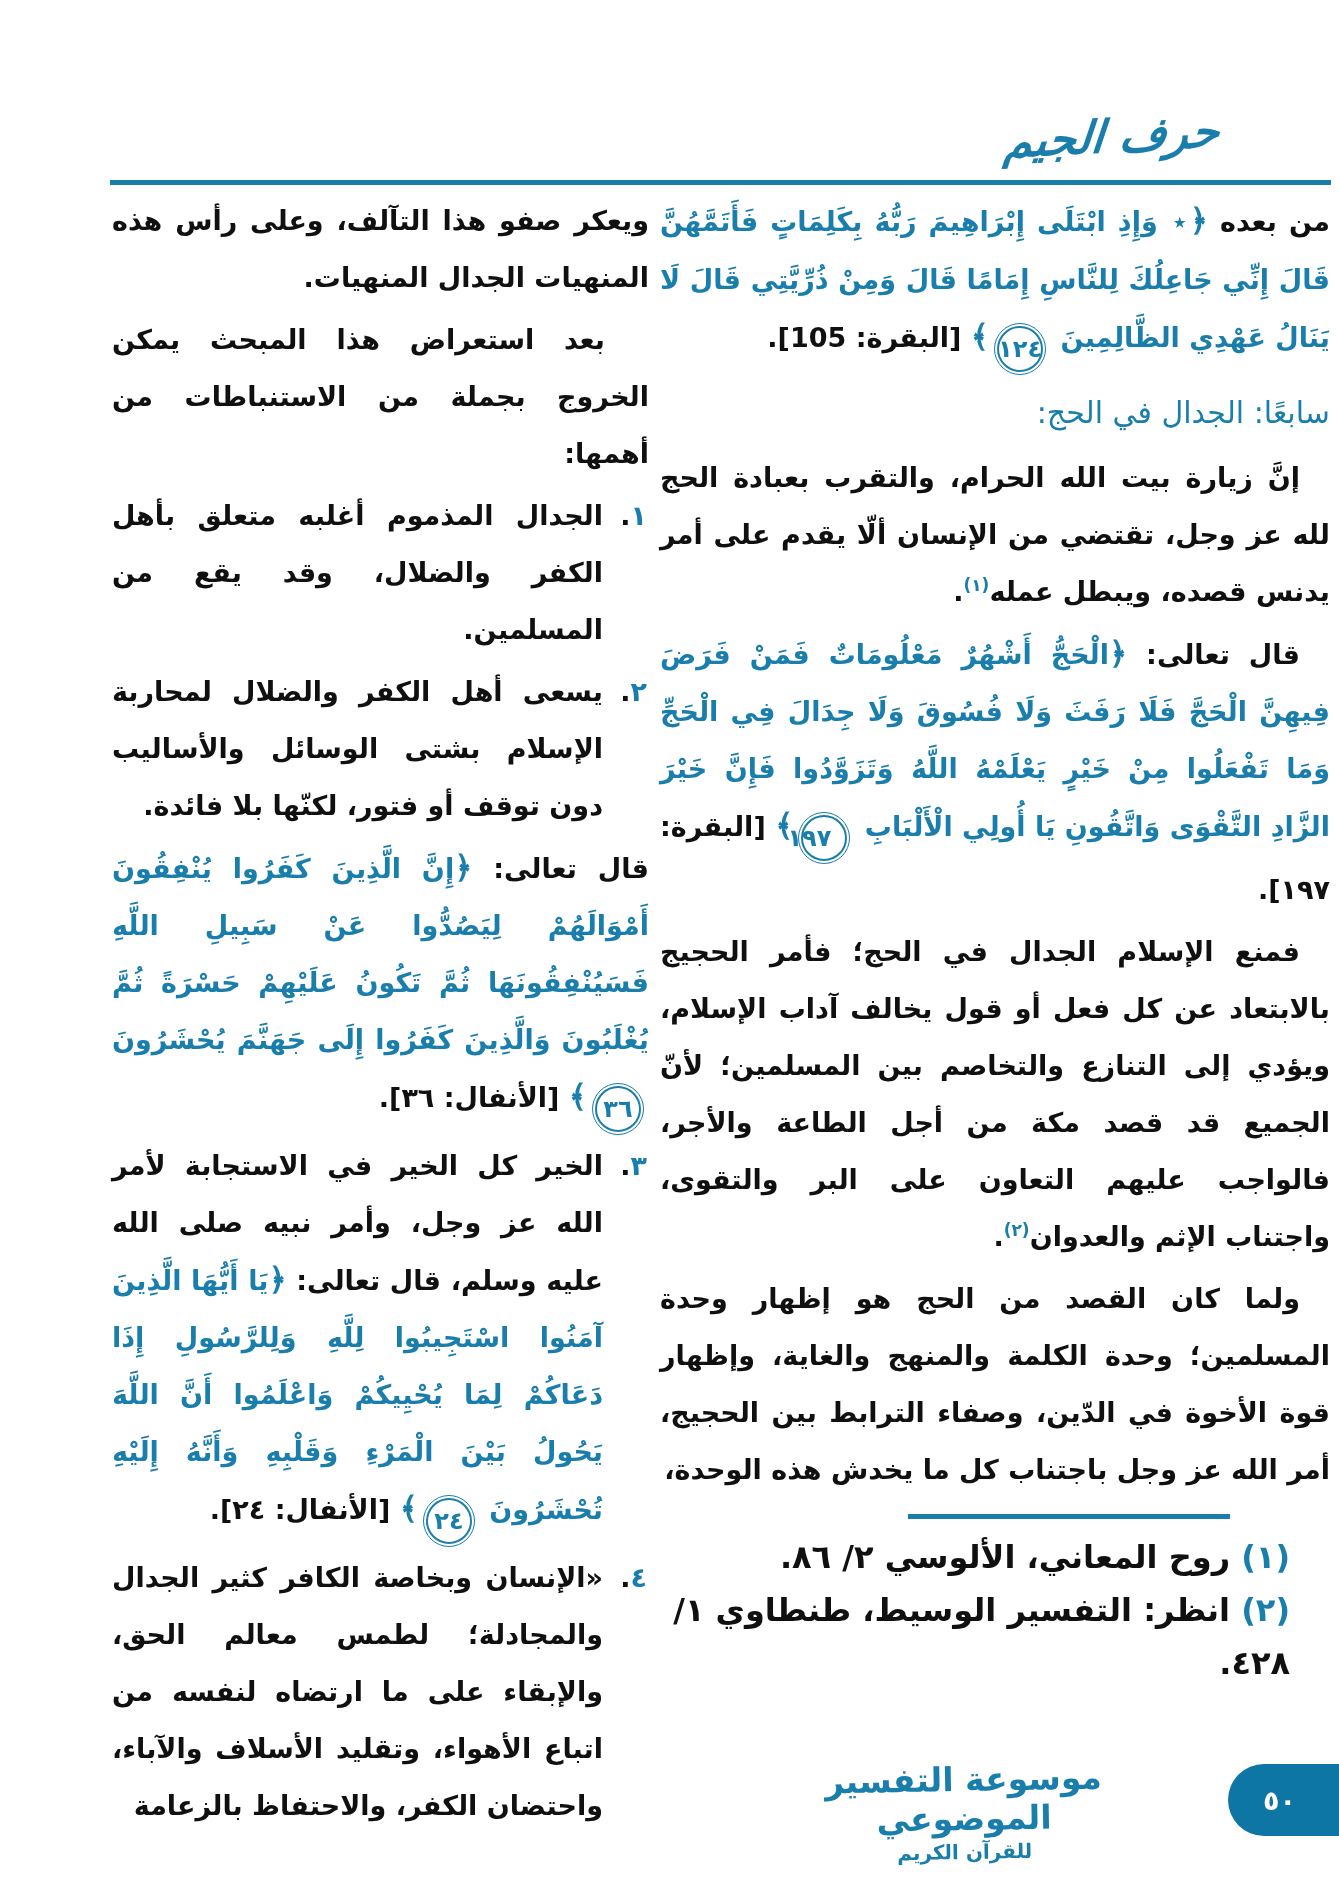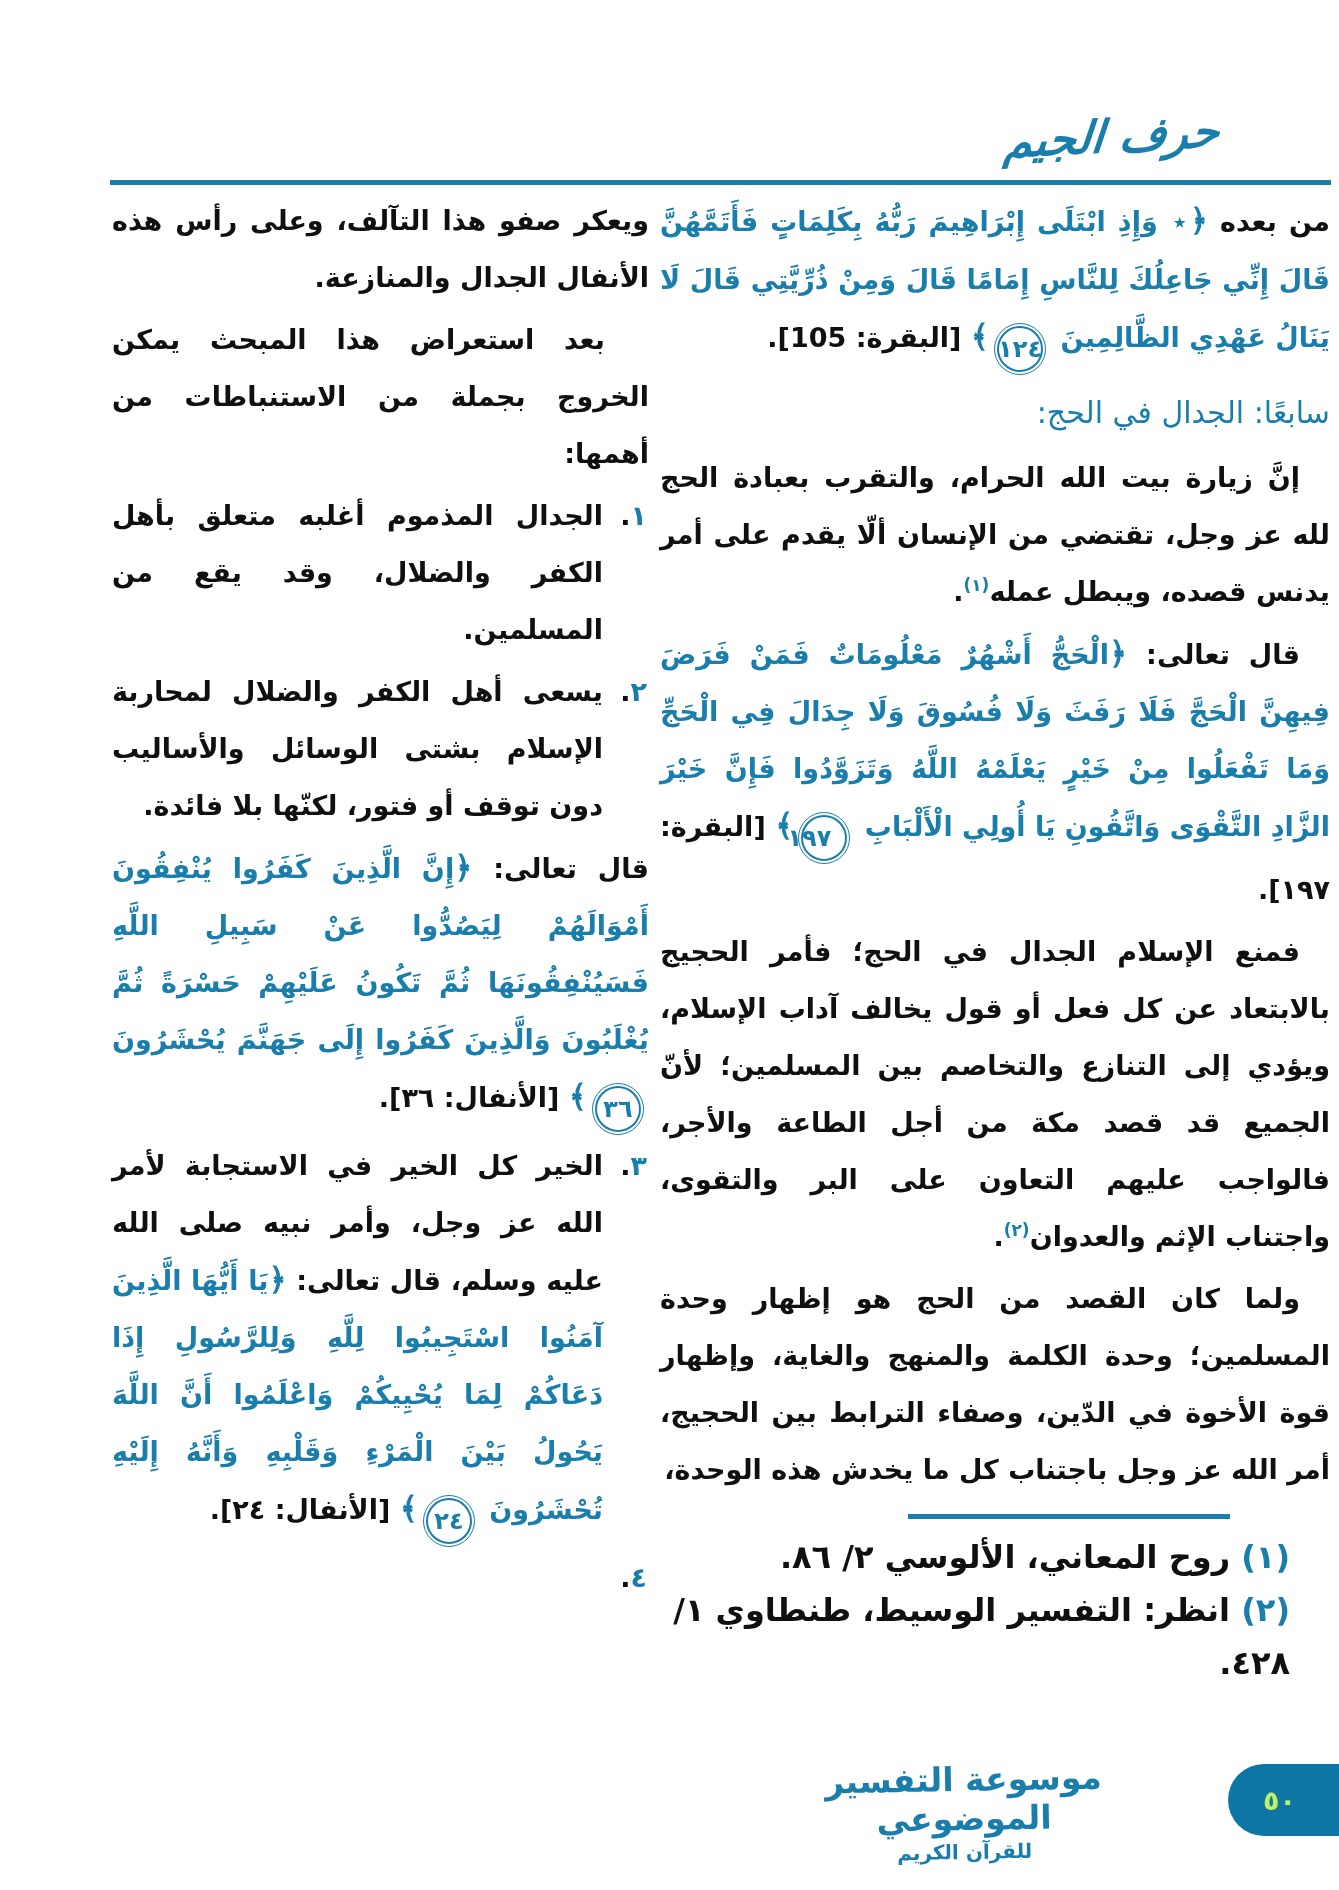--- a/index.html
+++ b/index.html
@@ -24,21 +24,21 @@
   .li-marker{position:absolute;right:2px;top:0;}
   .li-marker .n{color:var(--accent);}
   .li-marker .d{color:var(--ink);}
   .fn-rule{width:322px;height:5px;background:var(--accent);margin:16px 100px 12px 0;}
   .footnotes{font-size:32px;line-height:53px;padding-right:40px;text-align:right;}
   .footnote{margin:0;}
   .fn-num{color:var(--accent);}
   .brand{position:absolute;top:1760px;right:190px;width:370px;text-align:center;color:var(--accent);transform:rotate(-1deg);}
   .brand1{font-size:33px;font-weight:bold;letter-spacing:-1px;}
   .brand2{font-size:20px;font-weight:bold;margin-top:2px;}
-  .page-badge{position:absolute;top:1764px;right:0;width:111px;height:72px;background:var(--badge);border-radius:36px 0 0 36px;display:flex;align-items:center;justify-content:center;color:#bef264;font-size:27px;font-weight:bold;letter-spacing:10px;padding-right:8px;box-sizing:border-box;}
+  .page-badge{position:absolute;top:1764px;right:0;width:111px;height:72px;background:var(--badge);border-radius:36px 0 0 36px;display:flex;align-items:center;justify-content:center;color:#ffffff;font-size:27px;font-weight:bold;letter-spacing:10px;padding-right:8px;box-sizing:border-box;}
 </style>
 </head>
 <body>
 
 <div class="page">
 
   <div class="chapter">حرف الجيم</div>
   <div class="header-rule"></div>
 
   <section class="col col-right">
@@ -67,21 +67,21 @@
 
     <div class="footnotes">
       <p class="footnote"><span class="fn-num">(١)</span> <span>روح المعاني، الألوسي ٢/ ٨٦.</span></p>
       <p class="footnote"><span class="fn-num">(٢)</span> <span>انظر: التفسير الوسيط، طنطاوي ١/ ٤٢٨.</span></p>
     </div>
 
   </section>
 
   <section class="col col-left">
 
-    <p class="para">ويعكر صفو هذا التآلف، وعلى رأس هذه الأنفال الجدال والمنازعة.</p>
+    <p class="para">ويعكر صفو هذا التآلف، وعلى رأس هذه المنهيات الجدال المنهيات.</p>
     <p class="para indent-lg">بعد استعراض هذا المبحث يمكن الخروج بجملة من الاستنباطات من أهمها:</p>
 
     <div class="li">
       <span class="li-marker"><span class="n">١</span><span class="d">.</span></span>
       <span>الجدال المذموم أغلبه متعلق بأهل الكفر والضلال، وقد يقع من المسلمين.</span>
     </div>
 
     <div class="li">
       <span class="li-marker"><span class="n">٢</span><span class="d">.</span></span>
       <span>يسعى أهل الكفر والضلال لمحاربة الإسلام بشتى الوسائل والأساليب دون توقف أو فتور، لكنّها بلا فائدة.</span>
@@ -97,20 +97,21 @@
       <span class="li-marker"><span class="n">٣</span><span class="d">.</span></span>
       <span>الخير كل الخير في الاستجابة لأمر الله عز وجل، وأمر نبيه صلى الله عليه وسلم، قال تعالى:</span>
       <span class="quran"><span class="bracket">﴿</span><span>يَا أَيُّهَا الَّذِينَ آمَنُوا اسْتَجِيبُوا لِلَّهِ وَلِلرَّسُولِ إِذَا دَعَاكُمْ لِمَا يُحْيِيكُمْ وَاعْلَمُوا أَنَّ اللَّهَ يَحُولُ بَيْنَ الْمَرْءِ وَقَلْبِهِ وَأَنَّهُ إِلَيْهِ تُحْشَرُونَ</span> <span class="ayah-medallion">
             <span>٢٤</span>
           </span><span class="bracket">﴾</span></span>
       <span>[الأنفال: ٢٤].</span>
     </div>
 
     <div class="li">
       <span class="li-marker"><span class="n">٤</span><span class="d">.</span></span>
+      <span>«الإنسان وبخاصة الكافر كثير الجدال والمجادلة؛ لطمس معالم الحق، والإبقاء على ما ارتضاه لنفسه من اتباع الأهواء، وتقليد الأسلاف والآباء، واحتضان الكفر، والاحتفاظ بالزعامة</span>
     </div>
 
   </section>
 
   <div class="brand">
     <div class="brand1">موسوعة التفسير الموضوعي</div>
     <div class="brand2">للقرآن الكريم</div>
   </div>
 
   <div class="page-badge">

